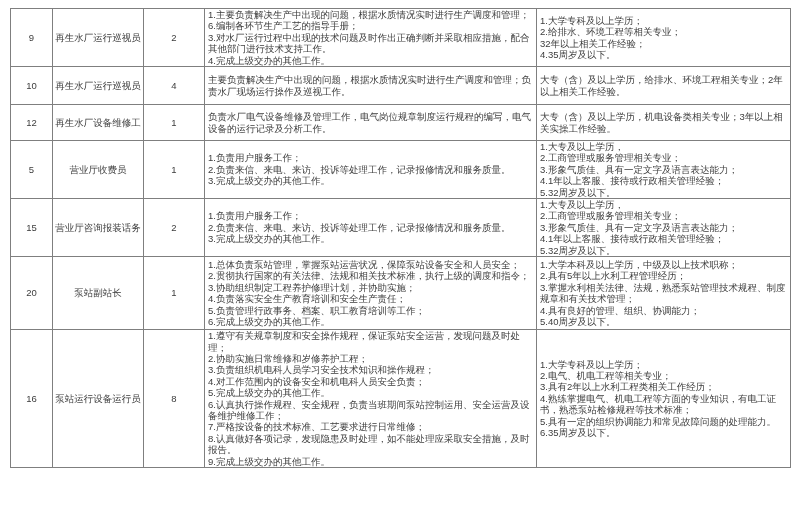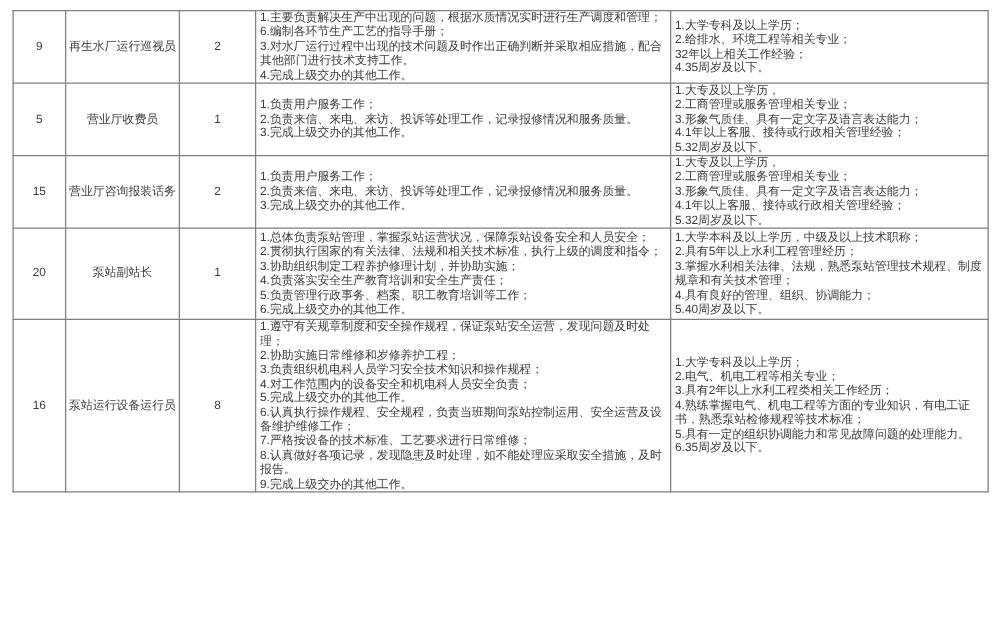--- a/index.html
+++ b/index.html
@@ -49,20 +49,34 @@
         <td class="center">再生水厂运行巡视员</td>
         <td class="center">2</td>
         <td class="textcell">1.主要负责解决生产中出现的问题，根据水质情况实时进行生产调度和管理；
 6.编制各环节生产工艺的指导手册；
 3.对水厂运行过程中出现的技术问题及时作出正确判断并采取相应措施，配合其他部门进行技术支持工作。
 4.完成上级交办的其他工作。</td>
         <td class="textcell">1.大学专科及以上学历；
 2.给排水、环境工程等相关专业；
 32年以上相关工作经验；
 4.35周岁及以下。</td>
+      </tr>
+      <tr class="h2">
+        <td class="center">10</td>
+        <td class="center">再生水厂运行巡视员</td>
+        <td class="center">4</td>
+        <td class="textcell">主要负责解决生产中出现的问题，根据水质情况实时进行生产调度和管理；负责水厂现场运行操作及巡视工作。</td>
+        <td class="textcell">大专（含）及以上学历，给排水、环境工程相关专业；2年以上相关工作经验。</td>
+      </tr>
+      <tr class="h4">
+        <td class="center">12</td>
+        <td class="center">再生水厂设备维修工</td>
+        <td class="center">1</td>
+        <td class="textcell">负责水厂电气设备维修及管理工作，电气岗位规章制度运行规程的编写，电气设备的运行记录及分析工作。</td>
+        <td class="textcell">大专（含）及以上学历，机电设备类相关专业；3年以上相关实操工作经验。</td>
       </tr>
       <tr class="h5">
         <td class="center">5</td>
         <td class="center">营业厅收费员</td>
         <td class="center">1</td>
         <td class="textcell">1.负责用户服务工作；
 2.负责来信、来电、来访、投诉等处理工作，记录报修情况和服务质量。
 3.完成上级交办的其他工作。</td>
         <td class="textcell">1.大专及以上学历，
 2.工商管理或服务管理相关专业；

